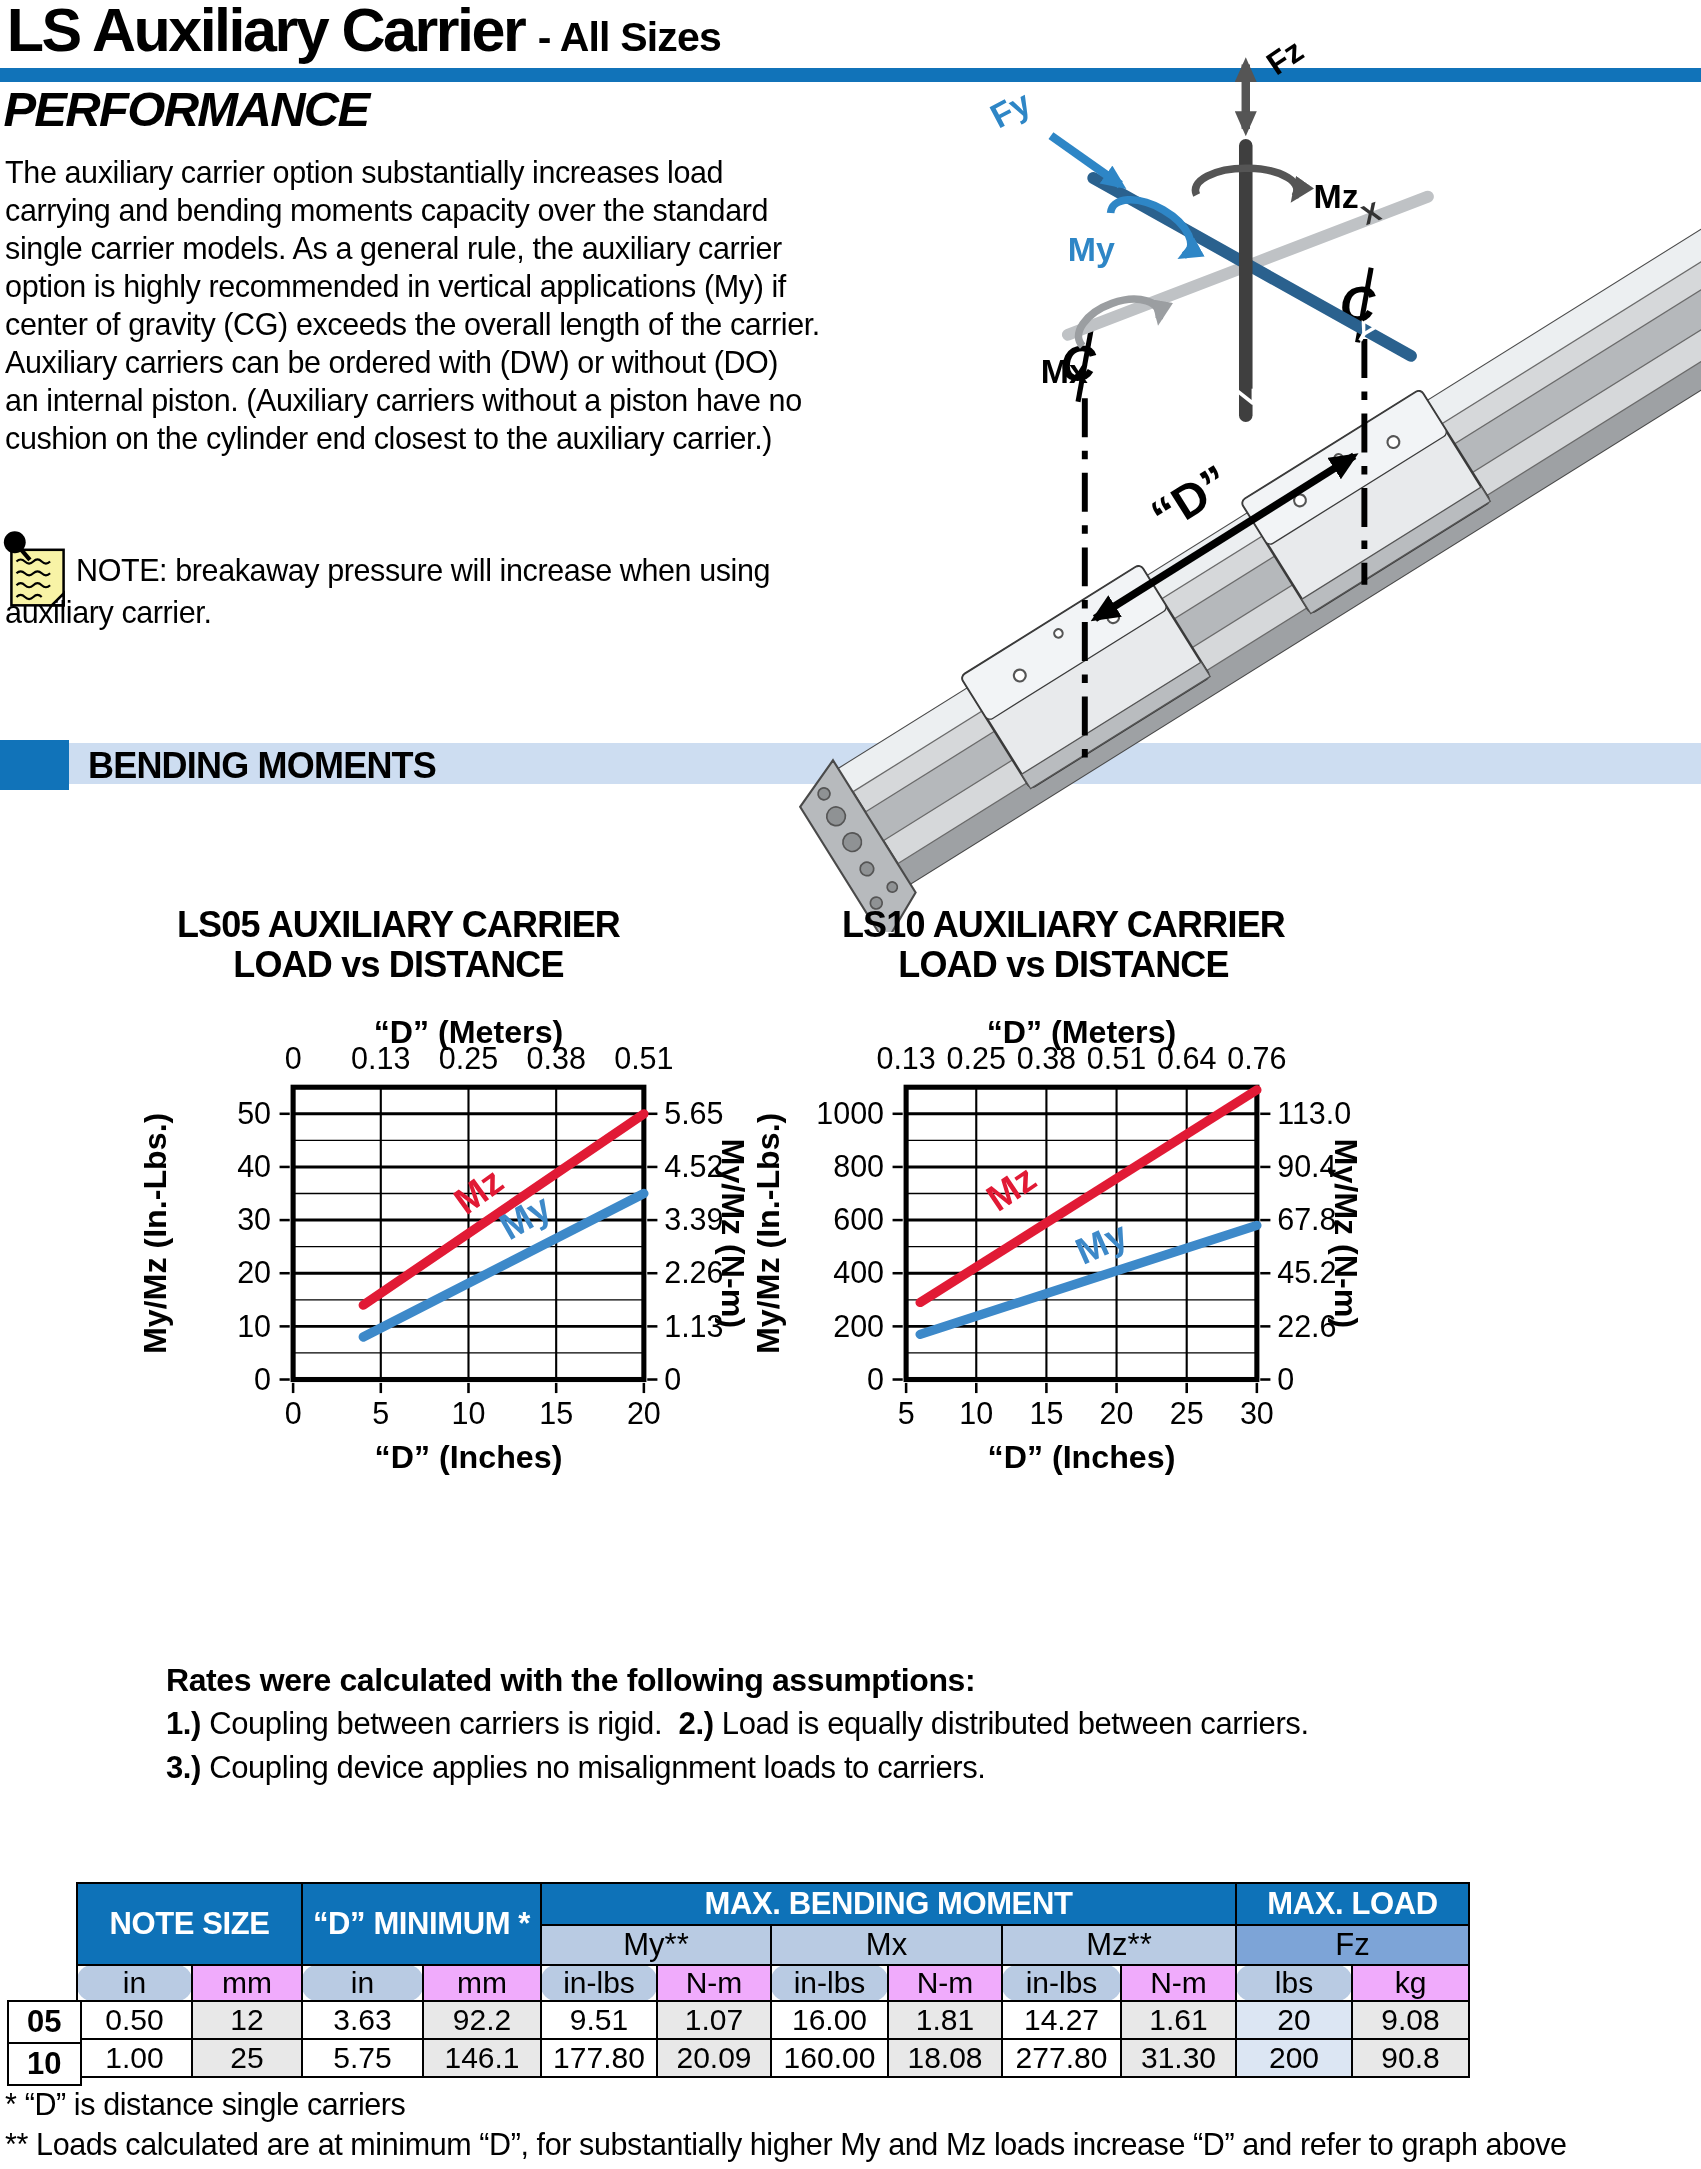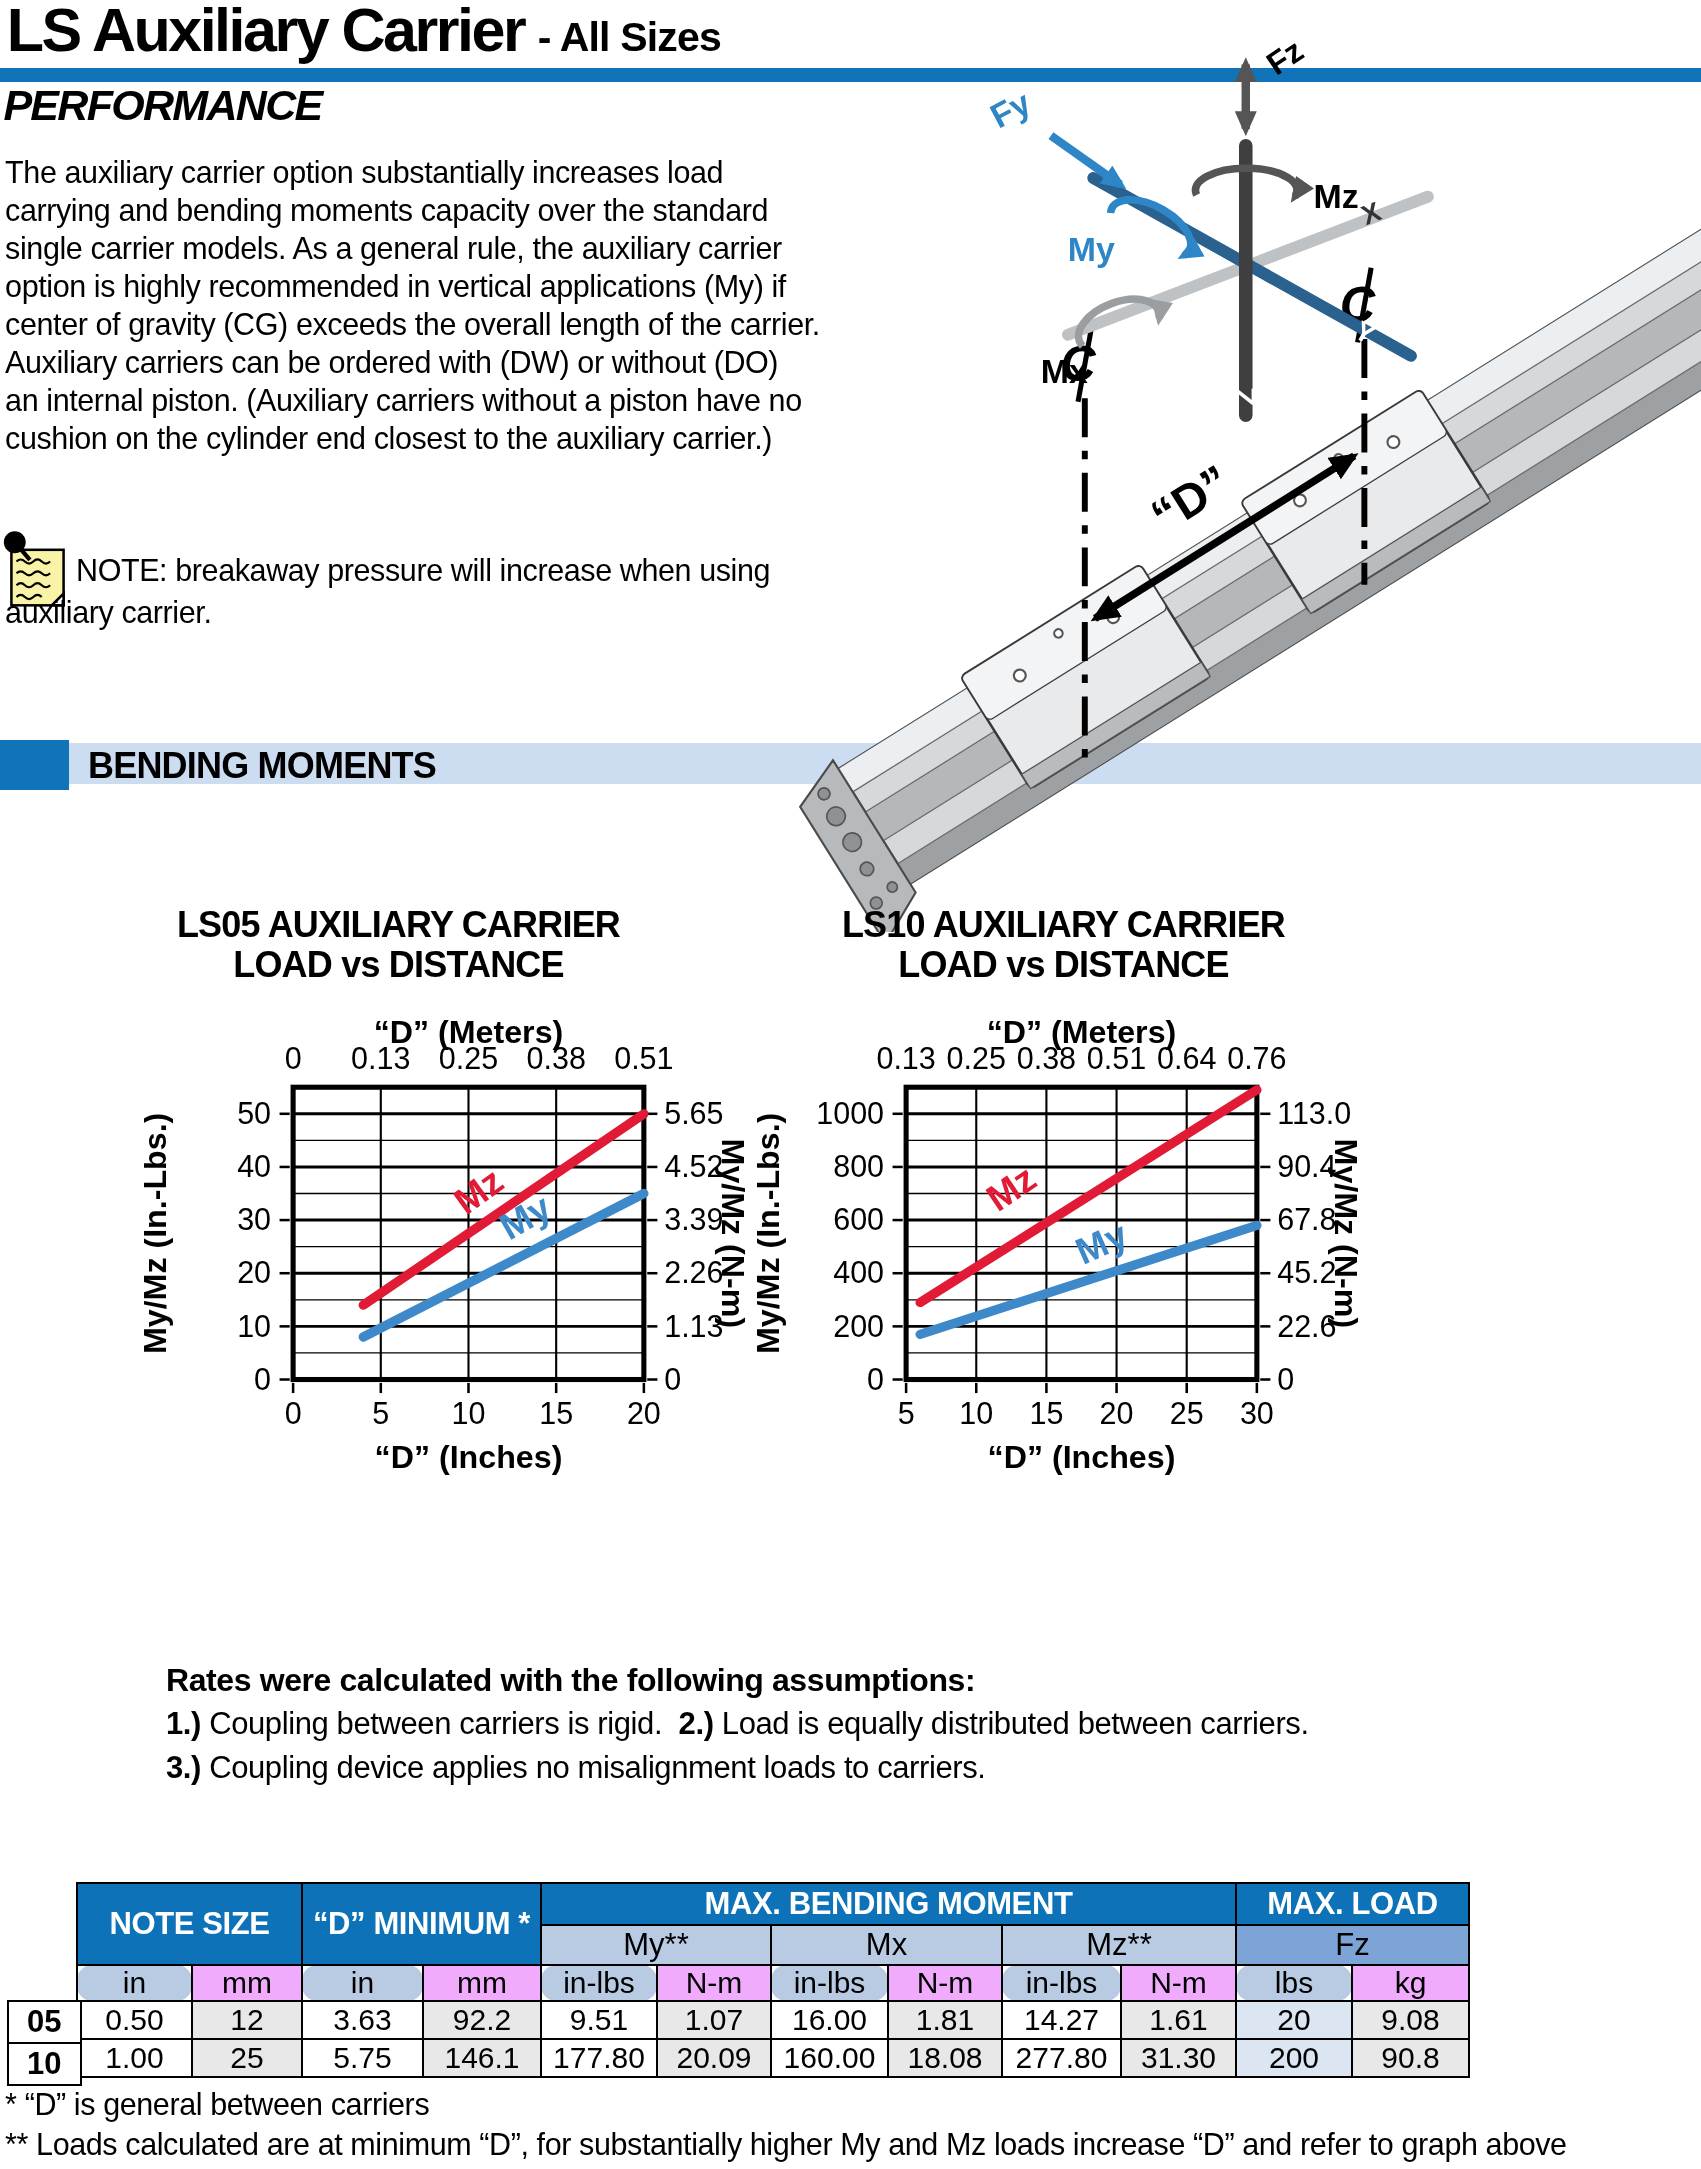--- a/index.html
+++ b/index.html
@@ -3,21 +3,21 @@
 <meta charset="utf-8">
 <style>
   html,body{margin:0;padding:0;}
   body{width:1702px;height:2170px;position:relative;background:#fff;overflow:hidden;
        font-family:"Liberation Sans", sans-serif;color:#000;}
   .abs{position:absolute;}
   
   #page-title{left:6.8px;top:-5.1px;font-size:61px;font-weight:bold;letter-spacing:-2.5px;white-space:nowrap;}
   #page-title .suffix{font-size:41px;letter-spacing:-0.8px;margin-left:13.6px;}
   #blue-rule{left:0;top:68px;width:1702px;height:13.6px;background:#1173b9;}
-  #performance{left:3.4px;top:81px;font-size:43px;font-weight:bold;font-style:italic;letter-spacing:-1.7px;}
+  #performance{left:3.4px;top:81px;font-size:49px;font-weight:bold;font-style:italic;letter-spacing:-1.7px;}
   
   #intro{left:5.1px;top:153px;width:983px;font-size:30.5px;line-height:38px;letter-spacing:-0.4px;}
   
   #note-line1{left:76px;top:553px;font-size:30.5px;letter-spacing:-0.4px;}
   #note-line2{left:5.1px;top:595px;font-size:30.5px;letter-spacing:-0.4px;}
   
   #bm-band{left:0;top:743px;width:1702px;height:41px;background:#cdddf1;z-index:1;}
   #bm-square{left:0;top:740px;width:69px;height:50px;background:#1173b9;z-index:2;}
   #bm-label{left:88px;top:745px;font-size:36px;font-weight:bold;letter-spacing:-0.8px;z-index:2;}
   
@@ -419,15 +419,15 @@
   <tbody>
       <tr>
         <td>05</td>
       </tr>
   <tr>
         <td>10</td>
       </tr>
 </tbody>
   </table>
 
-<div class="abs" id="footnote1">* “D” is general between carriers</div>
+<div class="abs" id="footnote1">* “D” is distance single carriers</div>
 <div class="abs" id="footnote2">** Loads calculated are at minimum “D”, for substantially higher My and Mz loads increase “D” and refer to graph above</div>
 
 
 </body></html>

